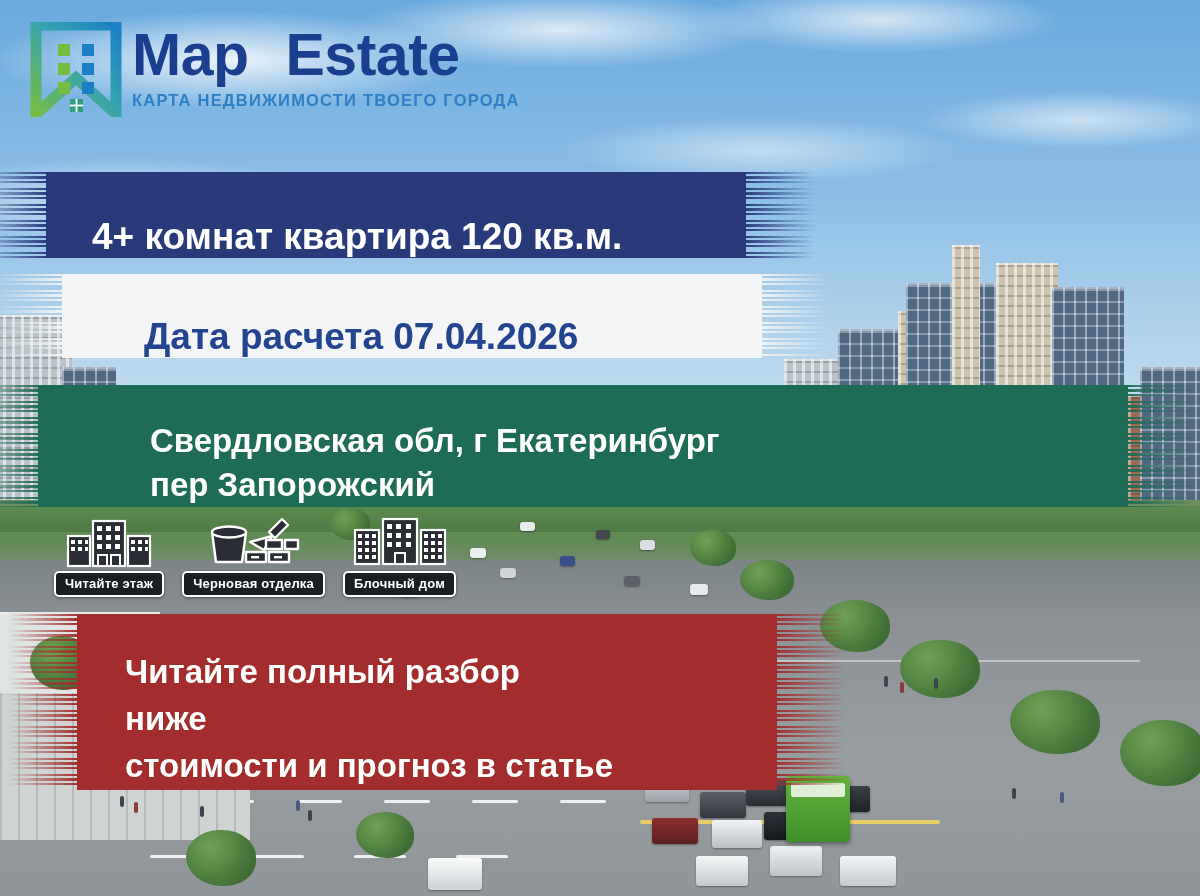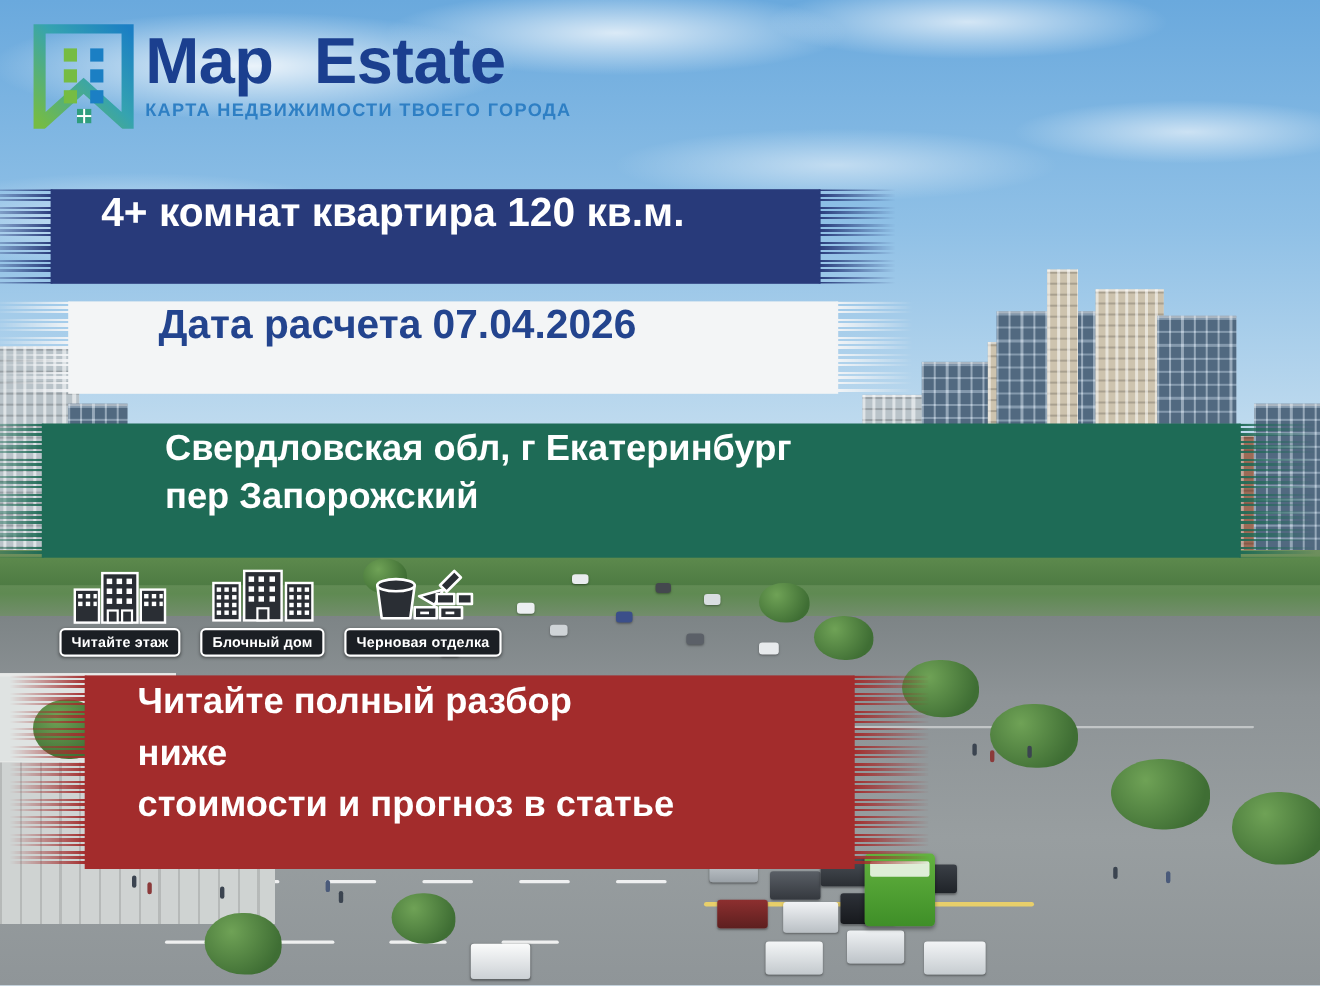--- a/index.html
+++ b/index.html
@@ -113,21 +113,21 @@
   }
   .logo-word .b { font-weight: 800; margin-left: 37px; }
   .logo-tag {
     font-size: 16.5px; line-height: 1; font-weight: 700; color: #2e7fc4;
     letter-spacing: 1.2px; white-space: nowrap; margin-top: 7px;
   }
 
   
   .brush {
     position: absolute;
-    display: flex; flex-direction: column; justify-content: flex-start;
+    display: flex; flex-direction: column; justify-content: flex-end;
     z-index: 5;
   }
   .brush .bg { position: absolute; inset: 0; }
   .brush .inner { position: relative; z-index: 2; }
 
   
   .fray {
     position: absolute; top: 0; bottom: 0; width: 70px;
     background-image:
       repeating-linear-gradient(to bottom,
@@ -381,20 +381,46 @@
               <rect x="40" y="26" width="5" height="5"></rect>
               <rect x="49" y="26" width="5" height="5"></rect>
           </g>
           <g stroke="#ffffff" stroke-width="2" fill="#2a2e34">
             <rect x="32" y="37" width="9" height="11"></rect>
             <rect x="45" y="37" width="9" height="11"></rect>
           </g>
         </svg>
       </div>
       <div class="badge-label">Читайте этаж</div>
+    </div>
+
+    <div class="badge">
+      <div class="badge-icon">
+        <svg viewBox="0 0 96 52" width="96" height="52" aria-hidden="true">
+          <g fill="#2a2e34" stroke="#ffffff" stroke-width="2.4" stroke-linejoin="round">
+
+            <path d="M6 16 H40 L36 46 H10 Z"></path>
+            <ellipse cx="23" cy="16" rx="17" ry="5.5"></ellipse>
+
+            <path d="M44 26 L66 20 L58 34 Z"></path>
+
+            <path d="M63 16 L76 3 L82 9 L69 22 Z"></path>
+
+            <rect x="60" y="24" width="16" height="9"></rect>
+            <rect x="79" y="24" width="13" height="9"></rect>
+            <rect x="40" y="36" width="20" height="10"></rect>
+            <rect x="63" y="36" width="20" height="10"></rect>
+          </g>
+          <g fill="#ffffff">
+            <rect x="45" y="40" width="8" height="2.4"></rect>
+            <rect x="68" y="40" width="8" height="2.4"></rect>
+          </g>
+        </svg>
+      </div>
+      <div class="badge-label">Черновая отделка</div>
     </div>
 
     <div class="badge">
       <div class="badge-icon">
         <svg viewBox="0 0 96 52" width="96" height="52" aria-hidden="true">
           <g stroke="#ffffff" stroke-width="2.2" fill="#2a2e34">
             <rect x="3" y="14" width="24" height="34"></rect>
             <rect x="69" y="14" width="24" height="34"></rect>
             <rect x="31" y="3" width="34" height="45"></rect>
           </g>
@@ -433,46 +459,20 @@
               <rect x="44" y="26" width="5" height="5"></rect>
               <rect x="54" y="26" width="5" height="5"></rect>
           </g>
           <g stroke="#ffffff" stroke-width="2" fill="#2a2e34">
             <rect x="43" y="37" width="10" height="11"></rect>
           </g>
         </svg>
       </div>
       <div class="badge-label">Блочный дом</div>
     </div>
-
-    <div class="badge">
-      <div class="badge-icon">
-        <svg viewBox="0 0 96 52" width="96" height="52" aria-hidden="true">
-          <g fill="#2a2e34" stroke="#ffffff" stroke-width="2.4" stroke-linejoin="round">
-
-            <path d="M6 16 H40 L36 46 H10 Z"></path>
-            <ellipse cx="23" cy="16" rx="17" ry="5.5"></ellipse>
-
-            <path d="M44 26 L66 20 L58 34 Z"></path>
-
-            <path d="M63 16 L76 3 L82 9 L69 22 Z"></path>
-
-            <rect x="60" y="24" width="16" height="9"></rect>
-            <rect x="79" y="24" width="13" height="9"></rect>
-            <rect x="40" y="36" width="20" height="10"></rect>
-            <rect x="63" y="36" width="20" height="10"></rect>
-          </g>
-          <g fill="#ffffff">
-            <rect x="45" y="40" width="8" height="2.4"></rect>
-            <rect x="68" y="40" width="8" height="2.4"></rect>
-          </g>
-        </svg>
-      </div>
-      <div class="badge-label">Черновая отделка</div>
-    </div>
   </div>
 
   <div class="brush" id="banner-cta">
     <div class="bg"></div>
     <div class="fray left"></div>
     <div class="fray right"></div>
     <div class="inner">
       <div class="brush-line">Читайте полный разбор</div>
       <div class="brush-line">ниже</div>
       <div class="brush-line">стоимости и прогноз в статье</div>

